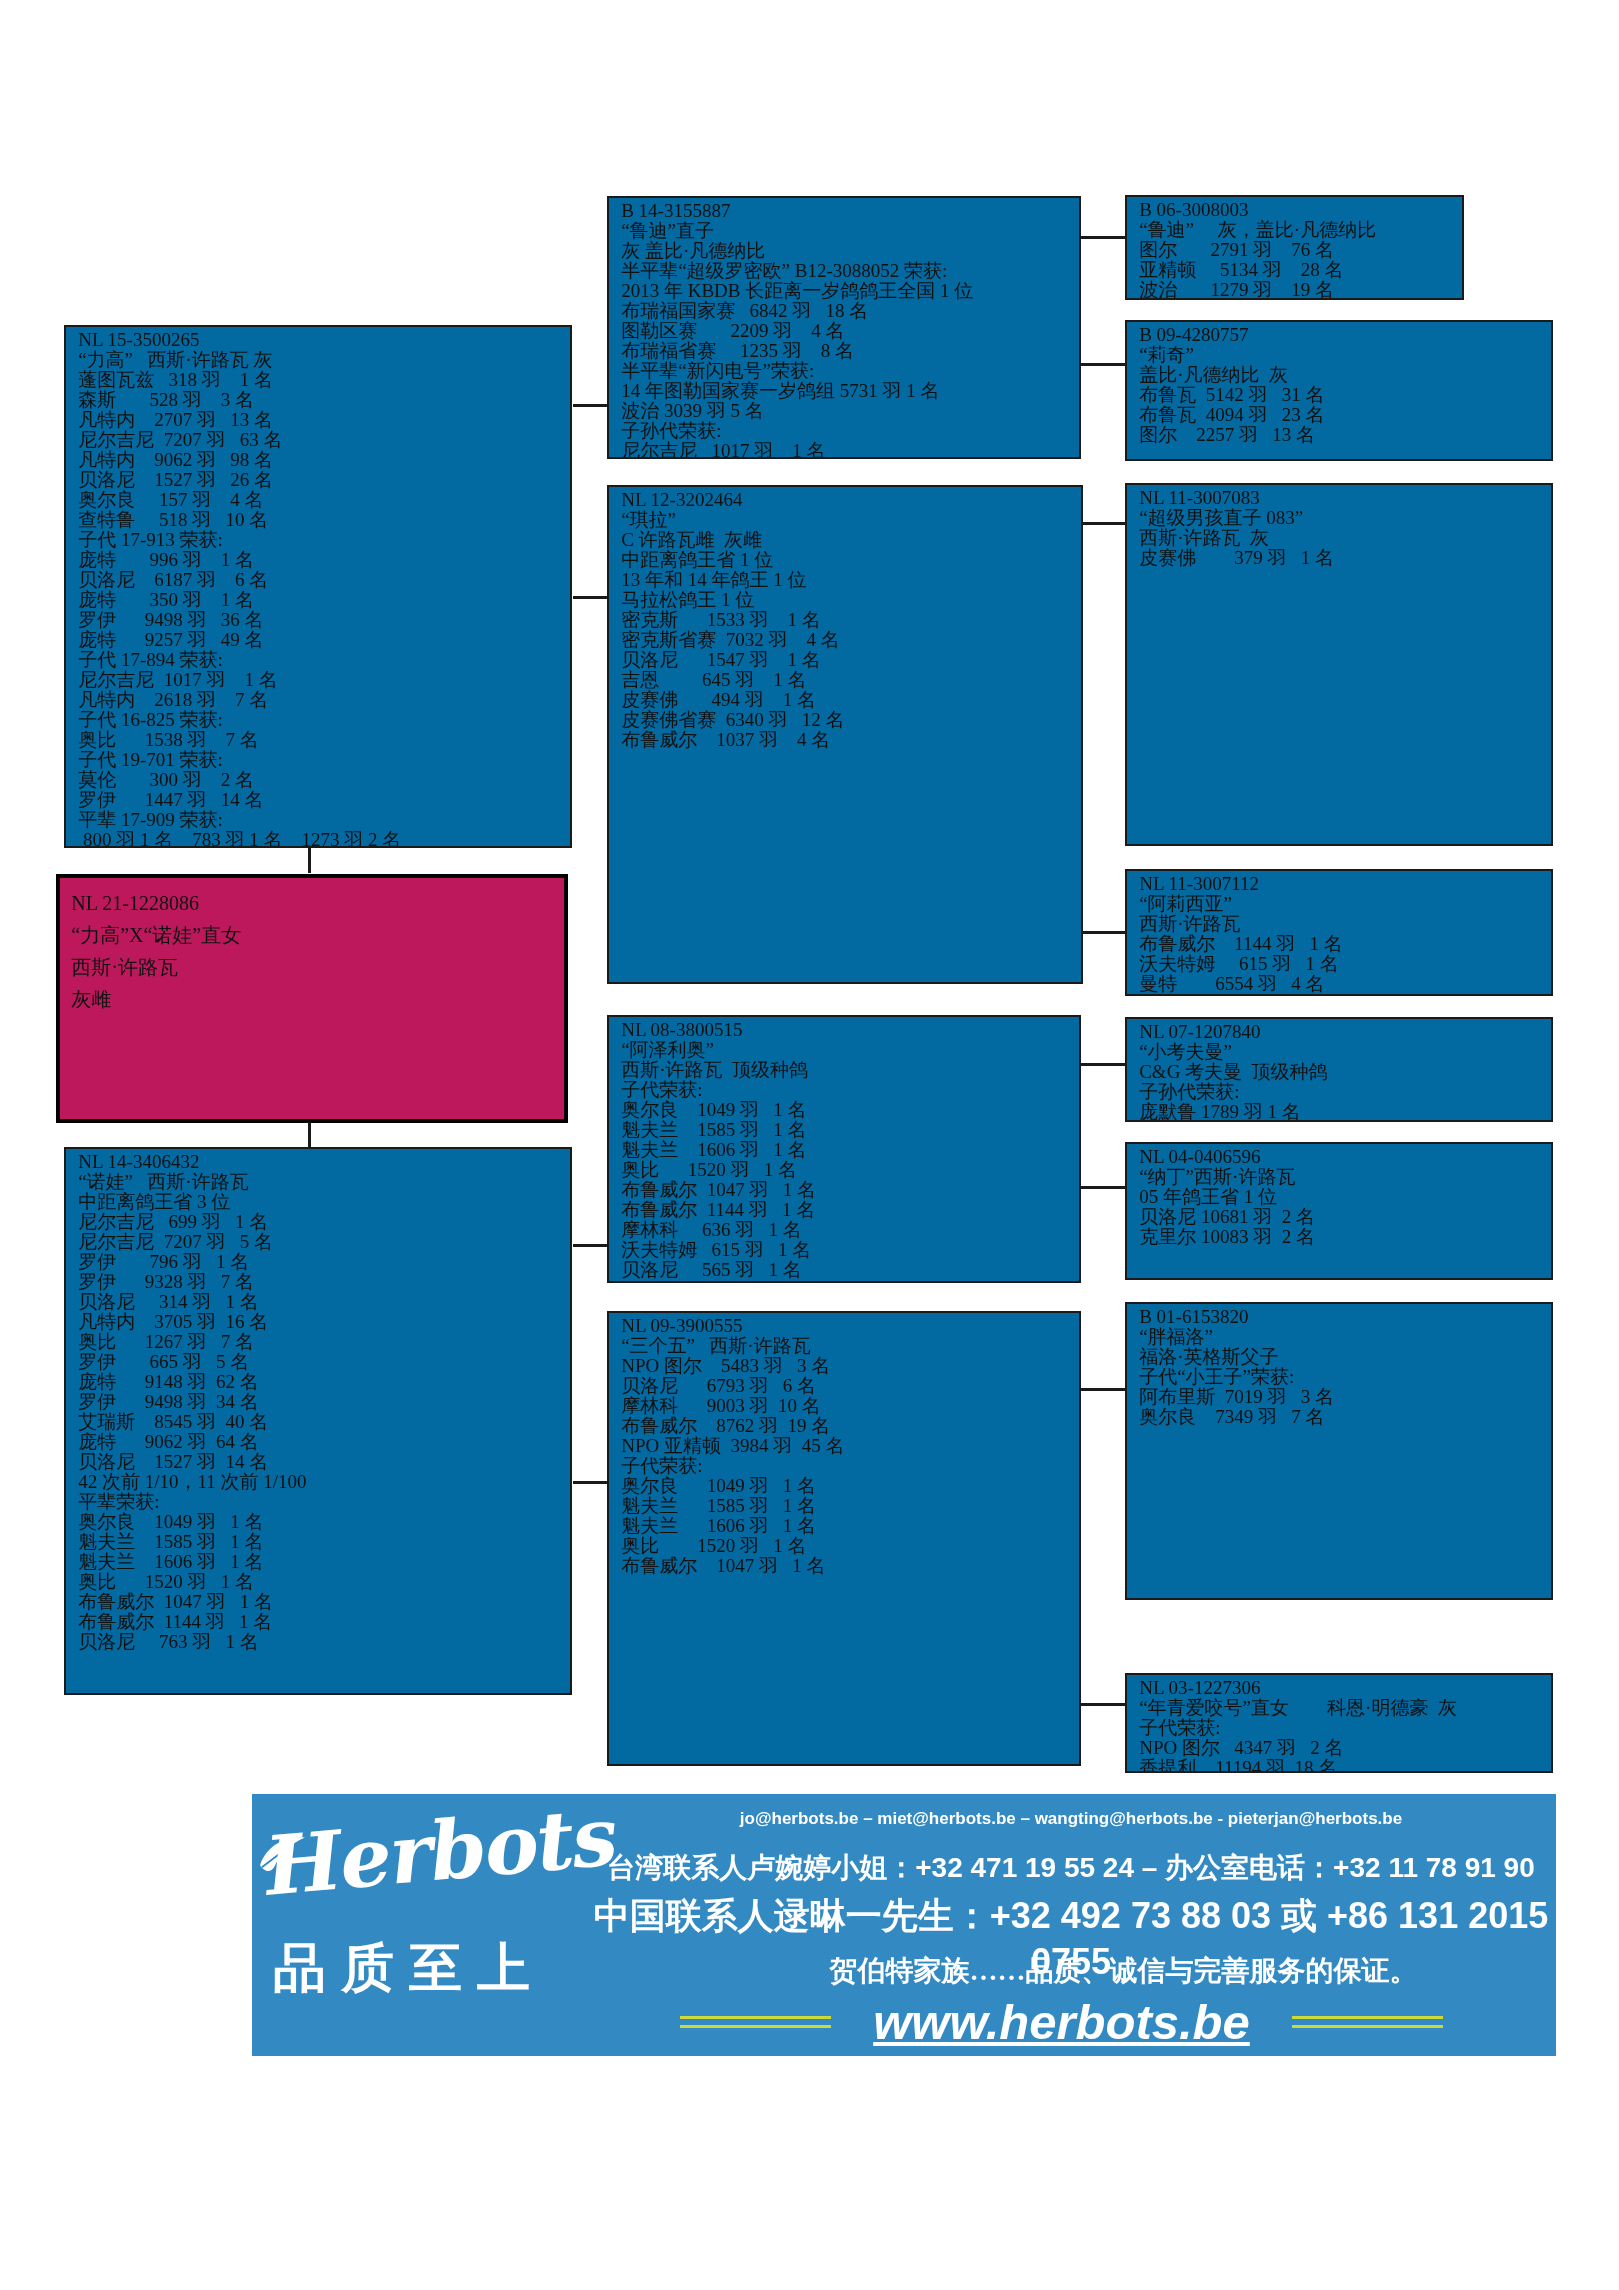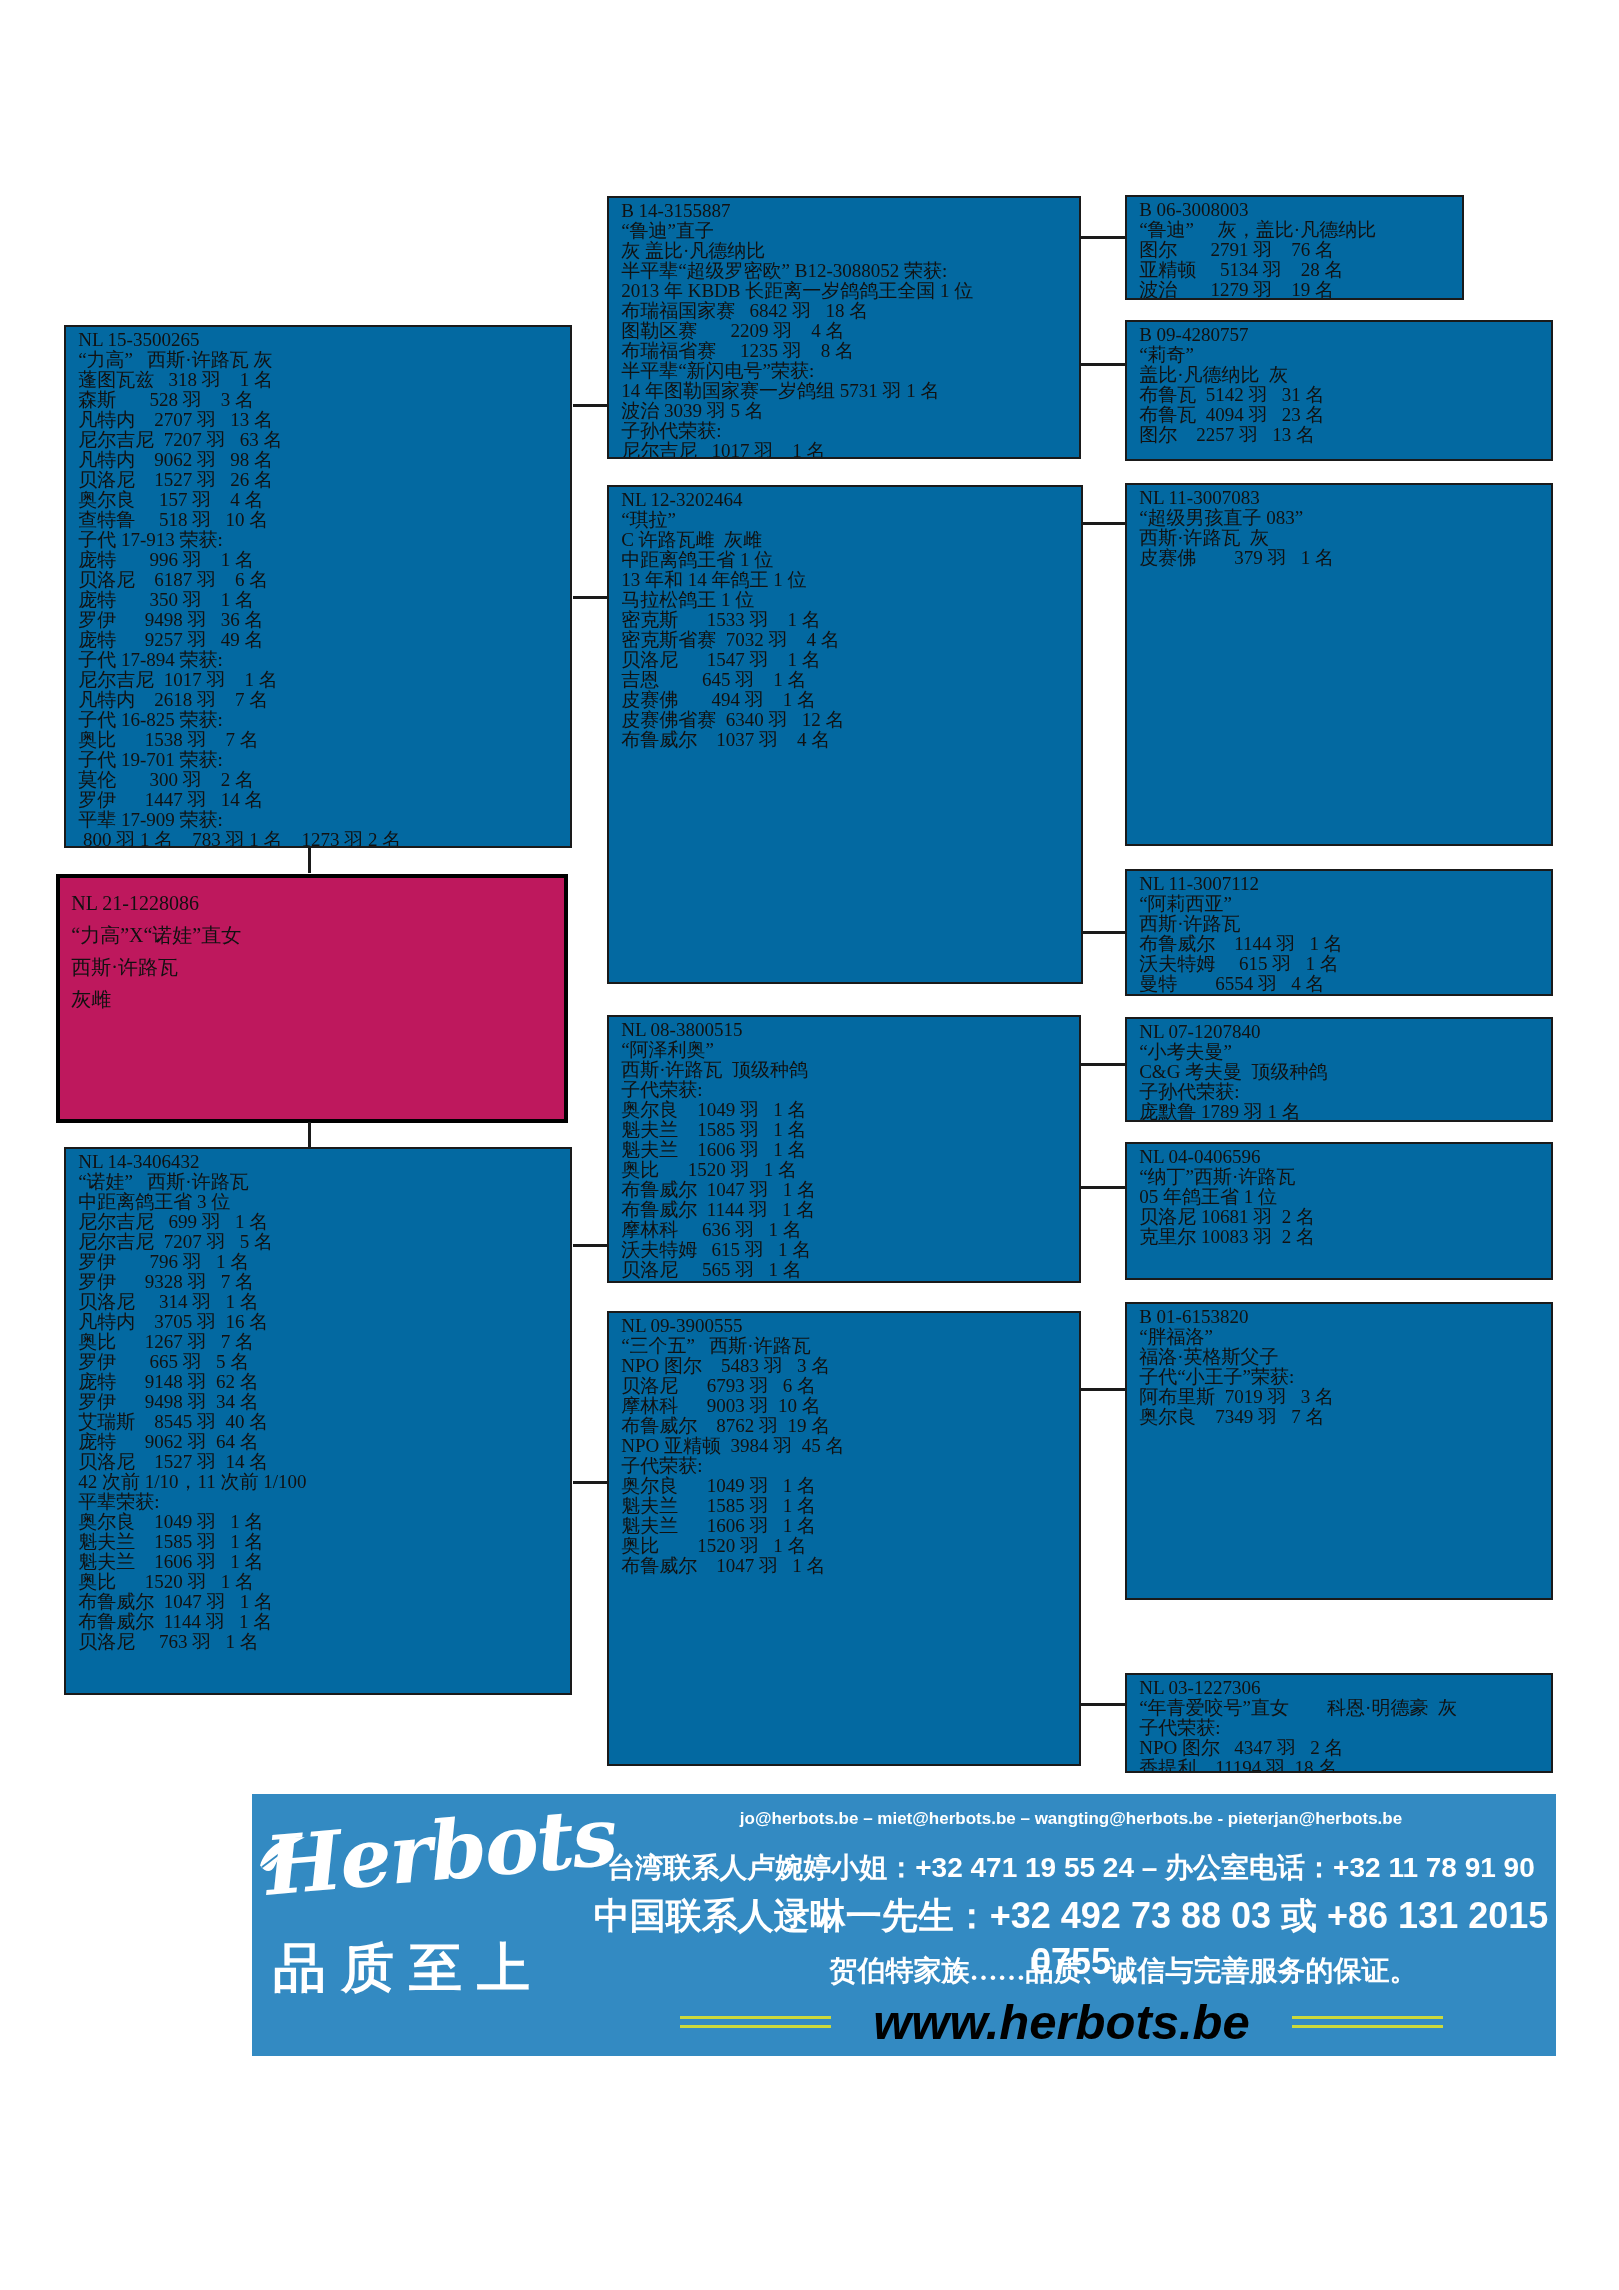--- a/index.html
+++ b/index.html
@@ -255,19 +255,19 @@
       </span>
       <div id="logo-text">Herbots</div>
     </div>
     <div id="logo-sub">品质至上</div>
     <div class="bt" id="bt-emails">jo@herbots.be – miet@herbots.be – wangting@herbots.be - pieterjan@herbots.be</div>
     <div class="bt" id="bt-tw">台湾联系人卢婉婷小姐：+32 471 19 55 24 – 办公室电话：+32 11 78 91 90</div>
     <div class="bt" id="bt-cn">中国联系人逯晽一先生：+32 492 73 88 03 或 +86 131 2015 0755</div>
     <div class="bt" id="bt-slogan">贺伯特家族……品质、诚信与完善服务的保证。</div>
     <div id="www-row">
       <div class="ylines" style="border-top-color: rgb(204, 217, 58); border-bottom-color: rgb(204, 217, 58);"></div>
-      <div id="www-text" style="color: #000000;">www.herbots.be</div>
+      <div id="www-text" style="color: #ffffff; text-decoration: underline;">www.herbots.be</div>
       <div class="ylines" style="border-top-color: rgb(204, 217, 58); border-bottom-color: rgb(204, 217, 58);"></div>
     </div>
   </div>
 
 </div>
 
 
 </body></html>

